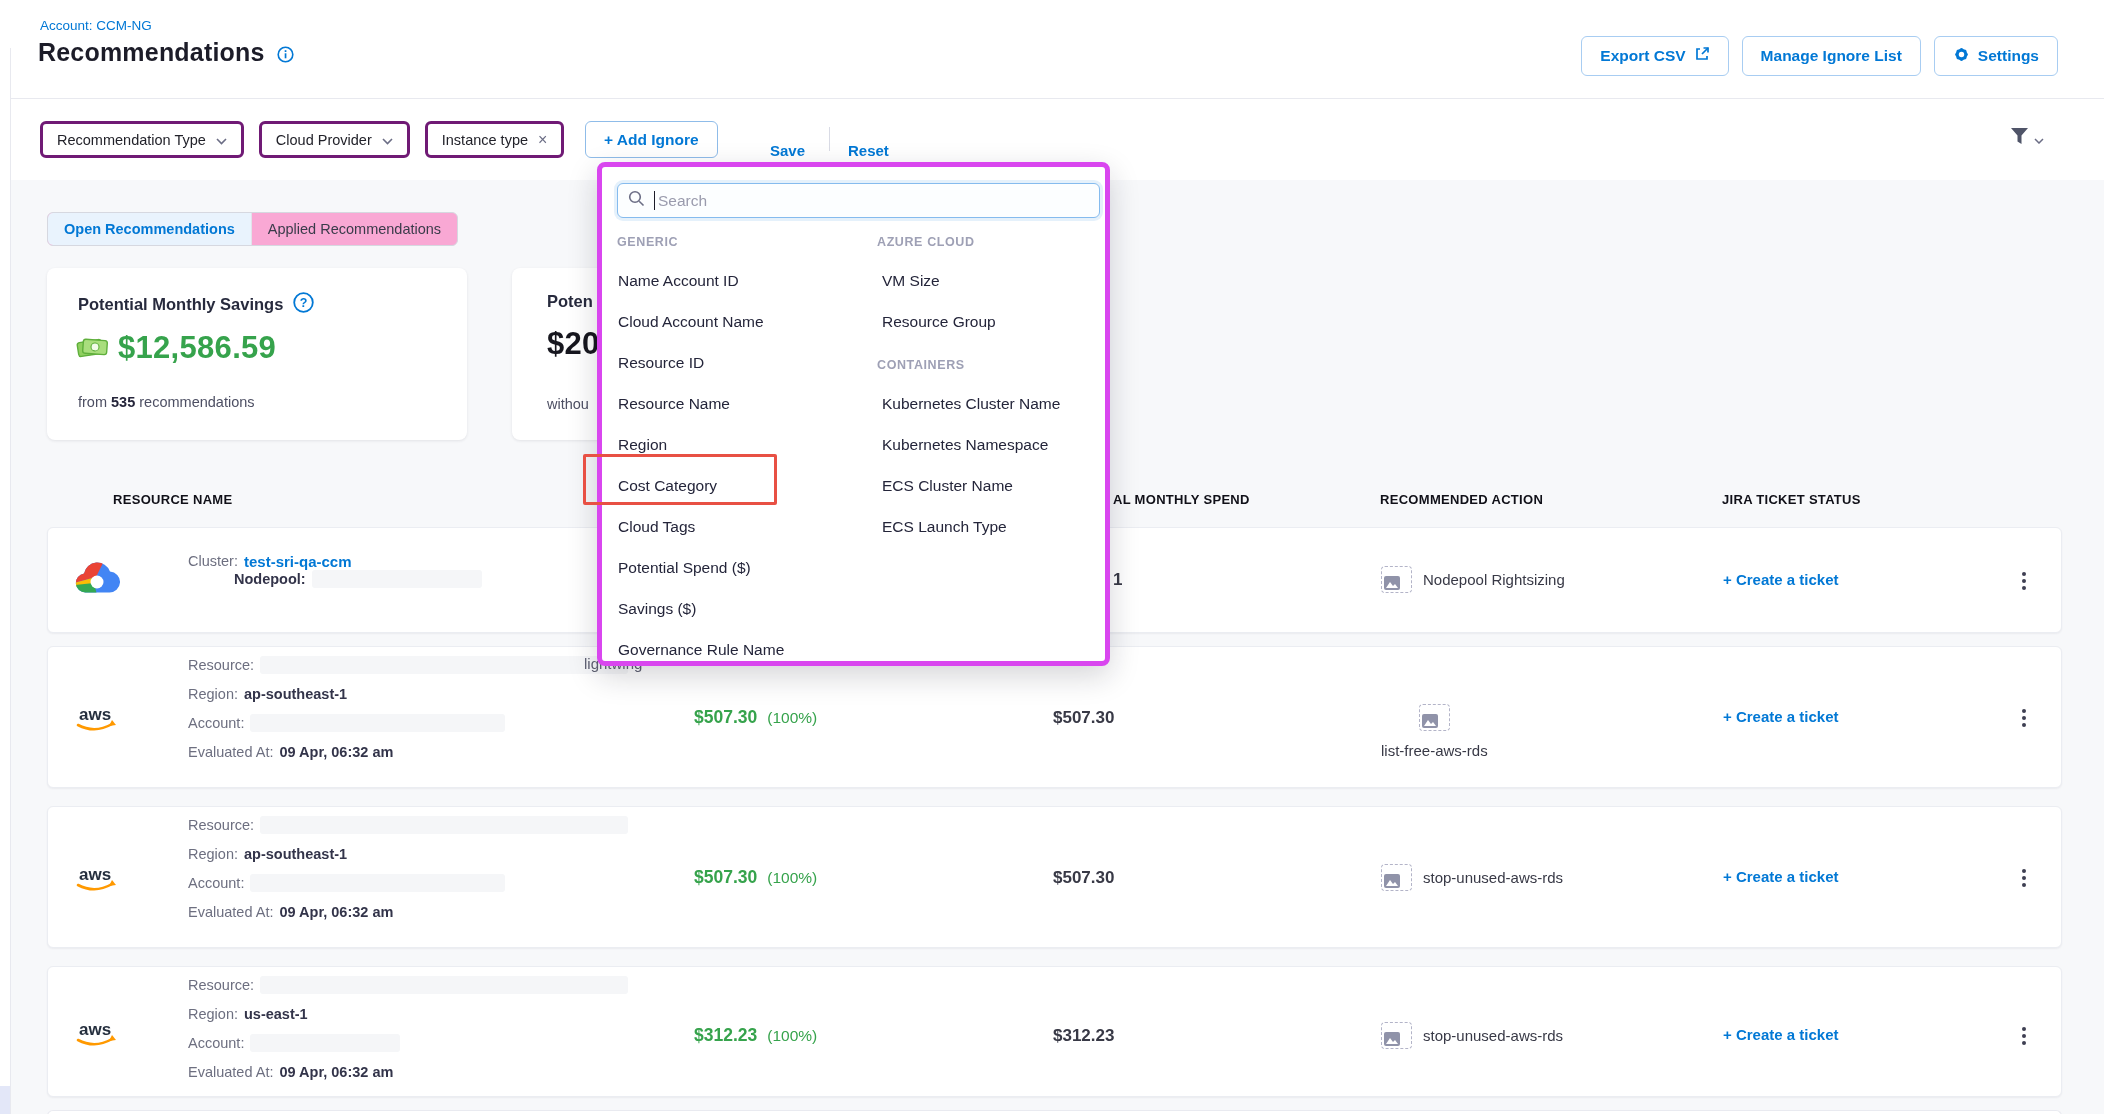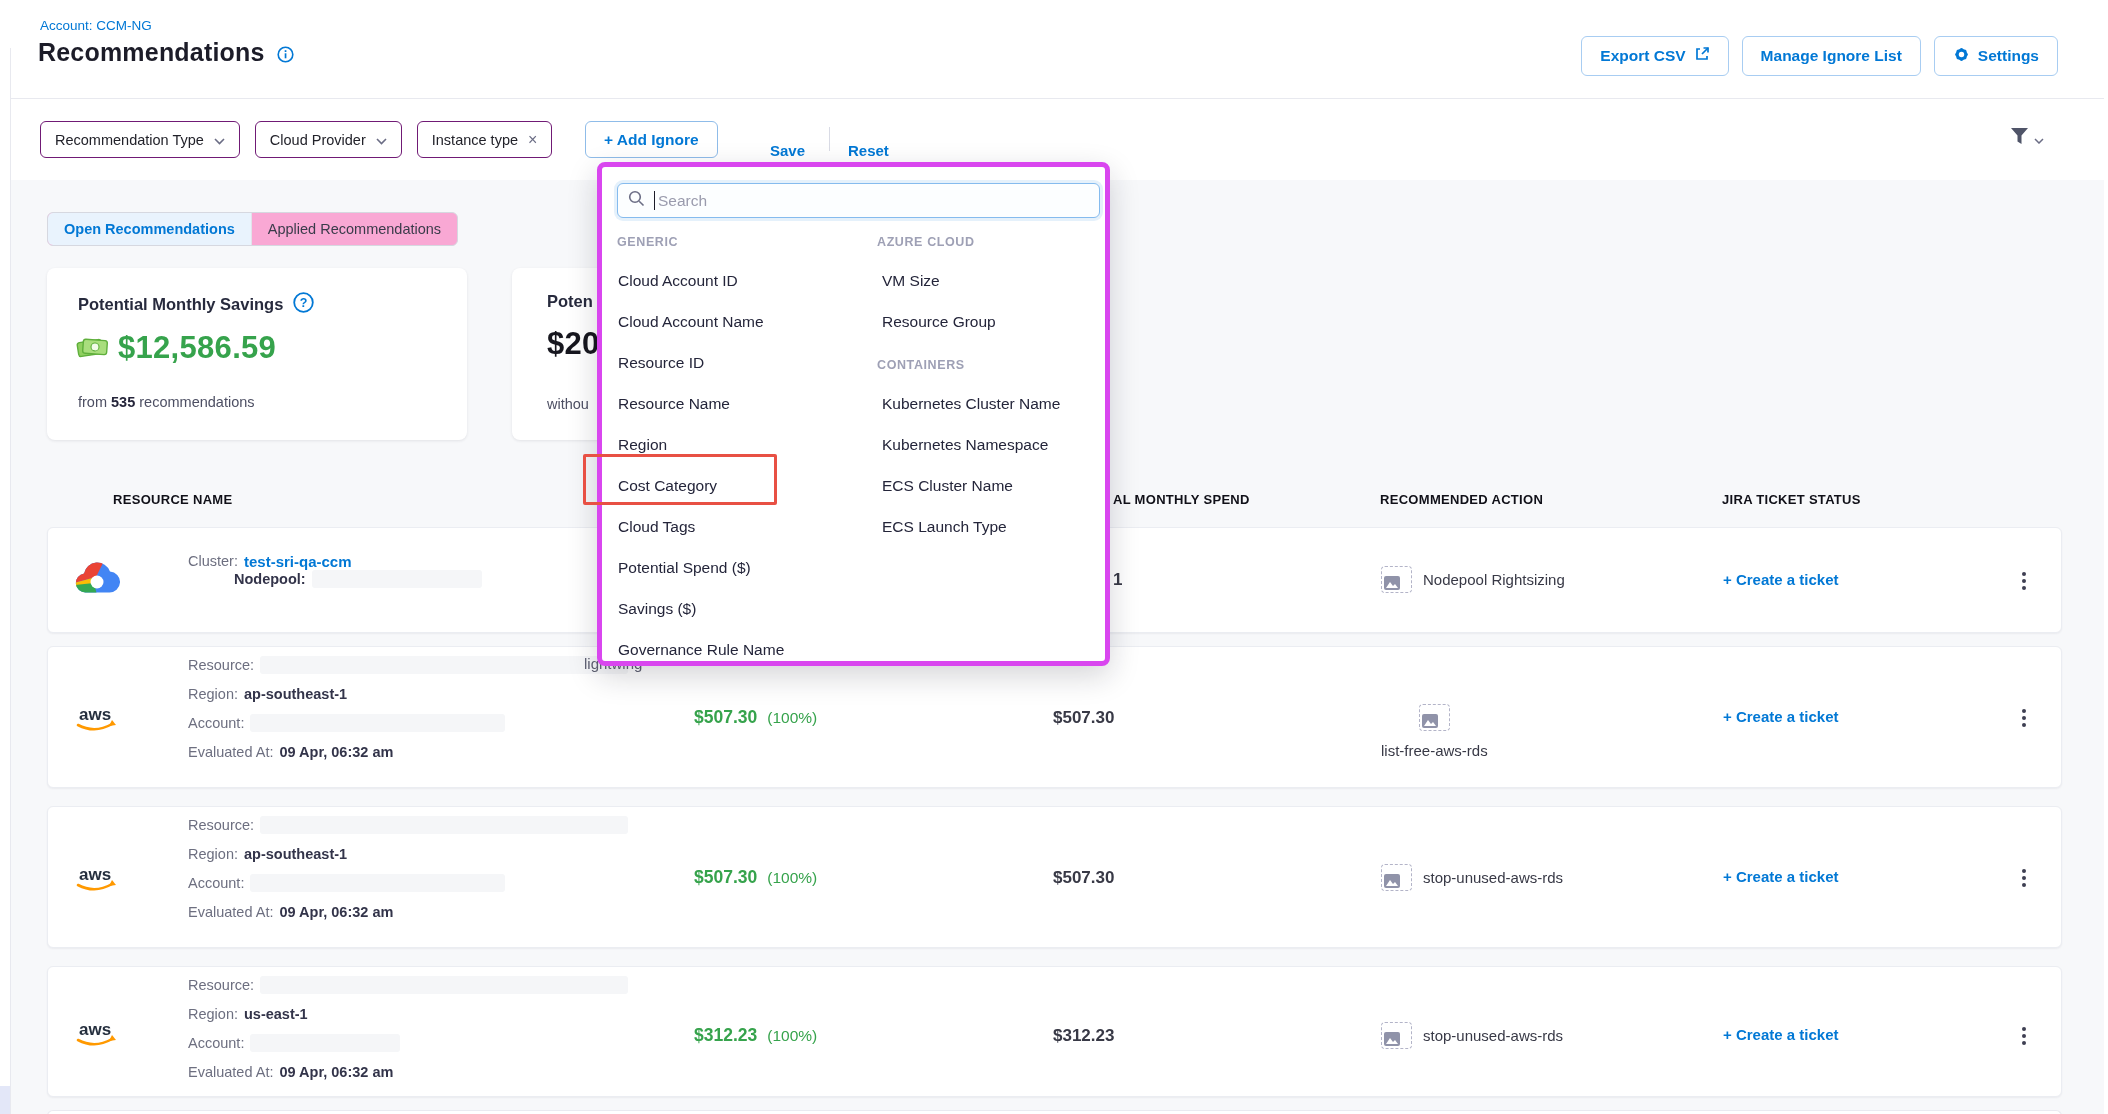--- a/index.html
+++ b/index.html
@@ -20,21 +20,21 @@
   .hdr-divider { position:absolute; left:11px; right:0; top:98px; height:1px; background:#e8e9ef; }
 
   .top-actions { position:absolute; right:46px; top:36px; display:flex; gap:13px; }
   .btn { display:inline-flex; align-items:center; gap:8px; height:40px; padding:12px 18px;
          border:1px solid #a8cdf2; border-radius:6px; background:#fff; color:#0278d5;
          font-size:15.5px; font-weight:700; cursor:pointer; }
 
   
   .chips { position:absolute; left:40px; top:121px; display:flex; gap:15px; }
   .chip { display:inline-flex; align-items:center; gap:10px; height:37px; padding:0 14px;
-          border:1px solid #701a75; border-radius:6px; background:#fff; font-size:14.5px;
+          border:3px solid #701a75; border-radius:6px; background:#fff; font-size:14.5px;
           color:#22222a; cursor:pointer; }
   .chip .x { font-size:16px; color:#6b6d85; line-height:1; }
   .add-filter { position:absolute; left:585px; top:121px; height:37px; padding:0 18px;
           display:inline-flex; align-items:center; border:1px solid #8fbce9; border-radius:6px;
           background:#fff; color:#0278d5; font-size:15.5px; font-weight:700; cursor:pointer; }
   .link-btn { position:absolute; top:130px; font-size:15px; font-weight:700; color:#0278d5; cursor:pointer;margin-top:12px; }
   .save-reset-divider { position:absolute; left:829px; top:127px; width:1px; height:24px; background:#d9dbe5; }
   .funnel-wrap { position:absolute; left:2010px; top:128px; display:flex; align-items:center; gap:5px; cursor:pointer; }
 
   
@@ -417,21 +417,21 @@
         <svg width="17" height="17" viewBox="0 0 17 17" fill="none" stroke="#6b6d85" stroke-width="1.6">
             <circle cx="7" cy="7" r="5.3"></circle>
             <path d="M11.2 11.2 L15.5 15.5"></path>
           </svg>
       </span>
       <span class="dd-caret"></span>
       <input type="text" placeholder="Search" style="">
     </div>
 
     <div class="dd-group" style="left:15px; top:68px;">GENERIC</div>
-    <div class="dd-item" style="left:16px; top:104px;">Cloud Account ID</div>
+    <div class="dd-item" style="left:16px; top:104px;">Name Account ID</div>
     <div class="dd-item" style="left:16px; top:145px;">Cloud Account Name</div>
     <div class="dd-item" style="left:16px; top:186px;">Resource ID</div>
     <div class="dd-item" style="left:16px; top:227px;">Resource Name</div>
     <div class="dd-item" style="left:16px; top:268px;">Region</div>
     <div class="dd-item" style="left:16px; top:309px;">Cost Category</div>
     <div class="dd-item" style="left:16px; top:350px;">Cloud Tags</div>
     <div class="dd-item" style="left:16px; top:391px;">Potential Spend ($)</div>
     <div class="dd-item" style="left:16px; top:432px;">Savings ($)</div>
     <div class="dd-item" style="left:16px; top:473px;">Governance Rule Name</div>
 

